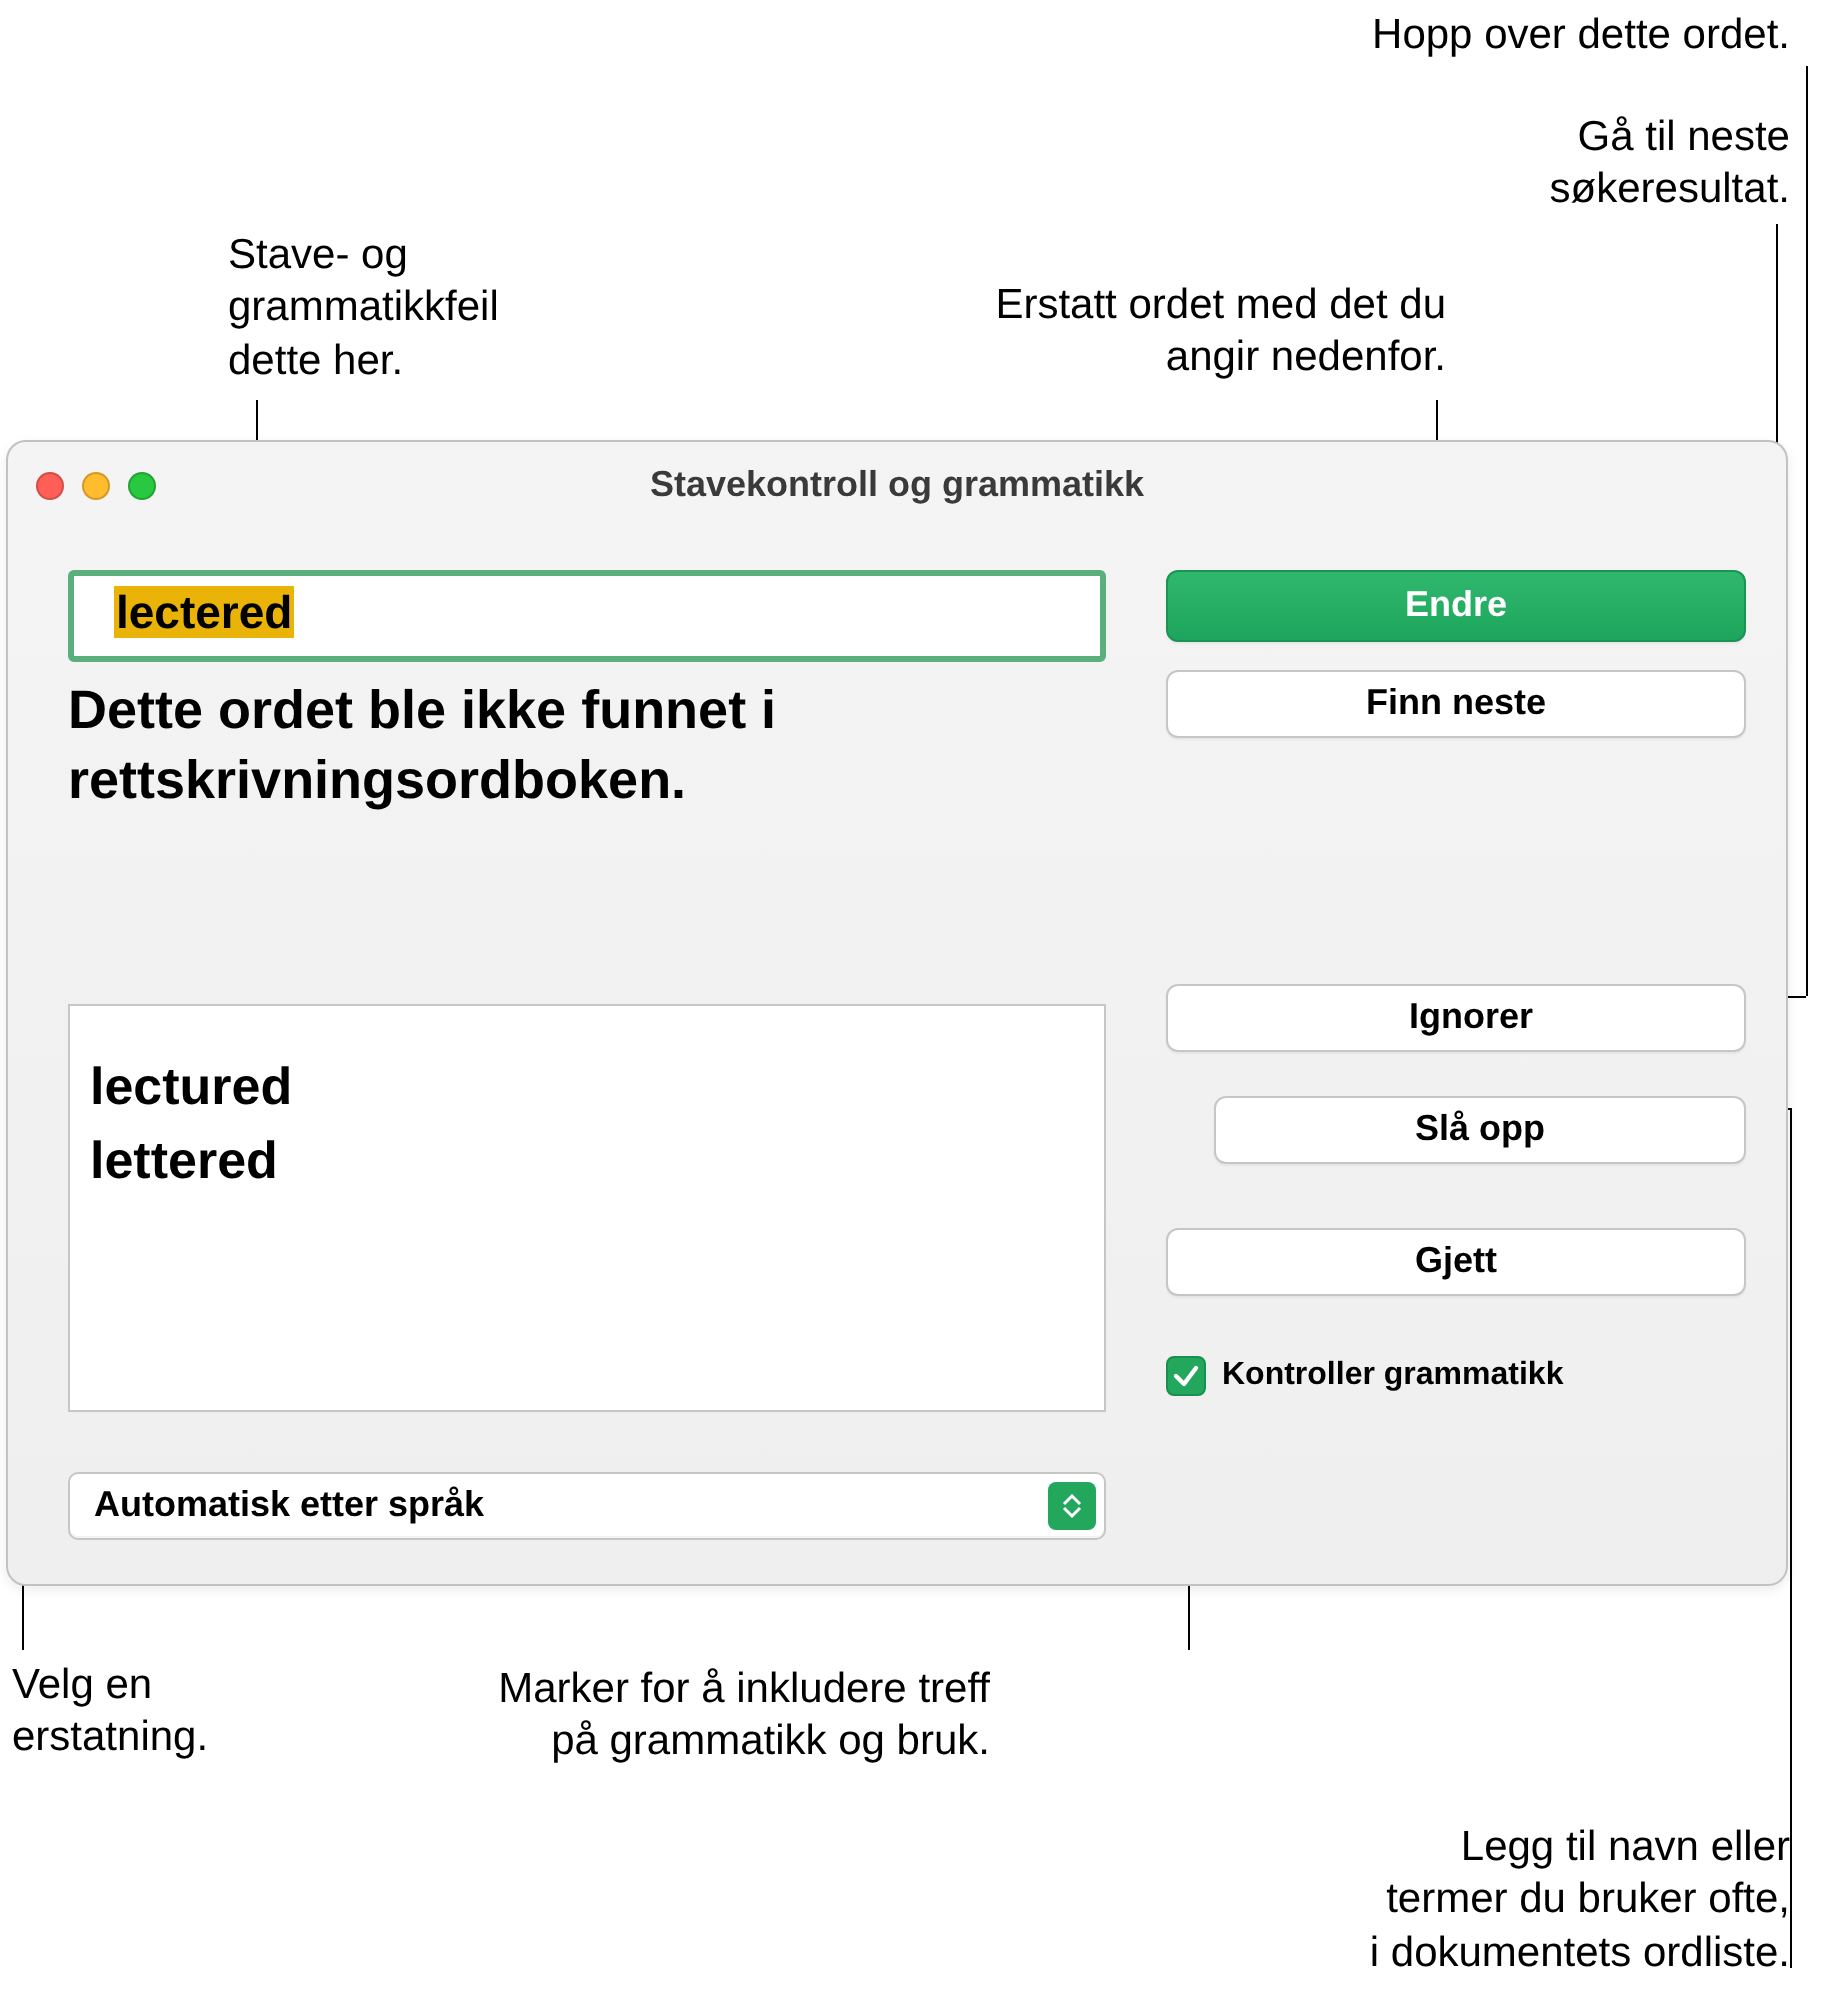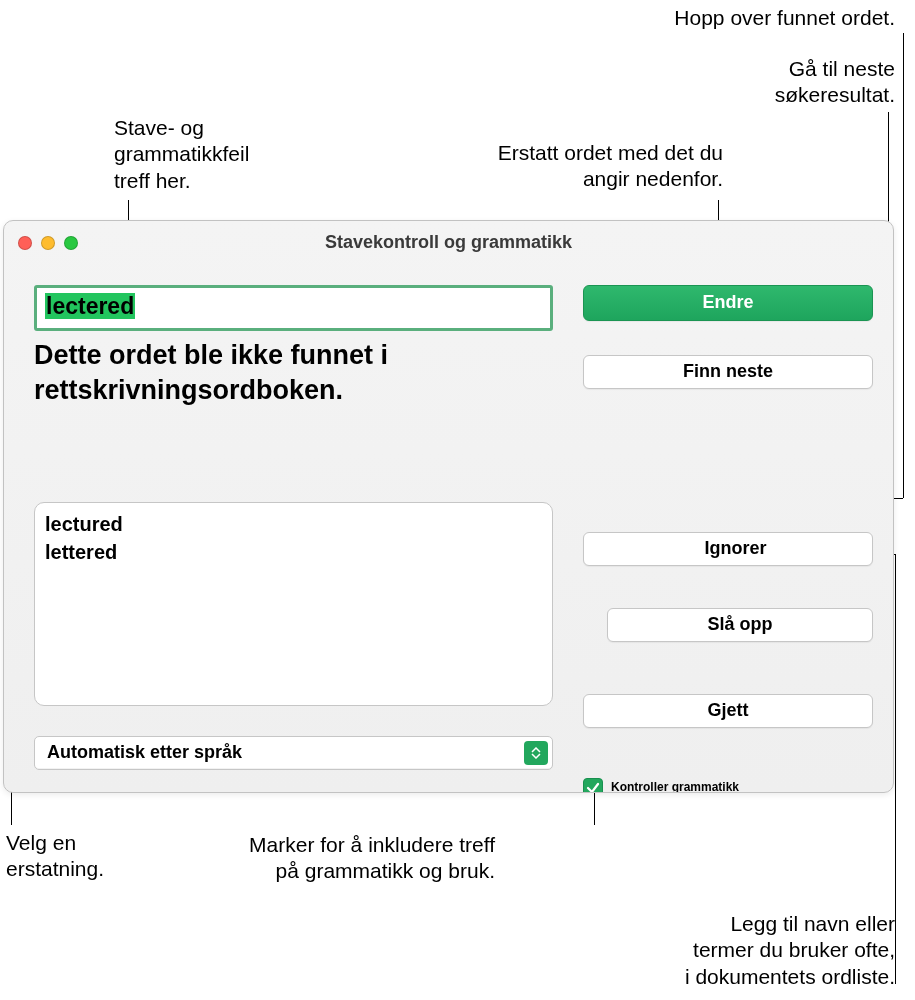--- a/index.html
+++ b/index.html
@@ -68,53 +68,54 @@
   font-size: 18px;
   color: #3a3a3a;
 }
 
 .content {
   padding: 20px 20px 20px 30px;
   display: flex;
   gap: 30px;
 }
 .col-left { flex: 1; }
-.col-right { width: 290px; display: flex; flex-direction: column; gap: 20px; }
+.col-right { width: 290px; display: flex; flex-direction: column; }
 
 .field-word {
   width: 100%;
   height: 46px;
   background: #fff;
   border: 3px solid #5aaf7d;
   border-radius: 3px;
   font-size: 23px;
   padding: 4px 8px;
   color: #000;
   display: block;
 }
 .field-word .hl {
-  background: #22c55e;
+  background: #eab308;
   padding: 0 1px;
+  margin-left: 12px;
 }
 .msg {
   margin-top: 7px;
   font-size: 27px;
   color: #000;
   line-height: 1.3;
 }
 
 .suggestions {
   margin-top: 94px;
   width: 100%;
   height: 204px;
   background: #fff;
   border: 1px solid #c6c6c6;
-  border-radius: 10px;
-  padding: 7px 10px;
-  font-size: 20px;
+  border-radius: 0;
+  padding: 22px 10px;
+  font-size: 26px;
   line-height: 1.4;
 }
 
 .lang-row {
   margin-top: 30px;
   display: flex;
   align-items: center;
 }
 .lang-select {
   flex: 1;
@@ -173,32 +174,32 @@
   width: 20px; height: 20px;
   border-radius: 4px;
   background: #22a75d;
   border: 1px solid #18904f;
   display: flex;
   align-items: center;
   justify-content: center;
   color: #fff;
 }
 .check-label {
-  font-size: 12px;
+  font-size: 16px;
 }
 </style>
 </head>
 <body>
 
-<div class="callout right" style="top:5px; right:20px;">Hopp over funnet ordet.</div>
+<div class="callout right" style="top:5px; right:20px;">Hopp over dette ordet.</div>
 <div class="callout right" style="top:56px; right:20px; white-space:pre;">Gå til neste
 søkeresultat.</div>
 <div class="callout left" style="top:115px; left:114px; white-space:pre;">Stave- og
 grammatikkfeil
-treff her.</div>
+dette her.</div>
 <div class="callout right" style="top:140px; right:192px; white-space:pre;">Erstatt ordet med det du
 angir nedenfor.</div>
 <div class="callout left" style="top:830px; left:6px; white-space:pre;">Velg en
 erstatning.</div>
 <div class="callout right" style="top:832px; left:210px; width:285px; white-space:pre;">Marker for å inkludere treff
 på grammatikk og bruk.</div>
 <div class="callout right" style="top:911px; right:20px; white-space:pre;">Legg til navn eller
 termer du bruker ofte,
 i dokumentets ordliste.</div>
 

